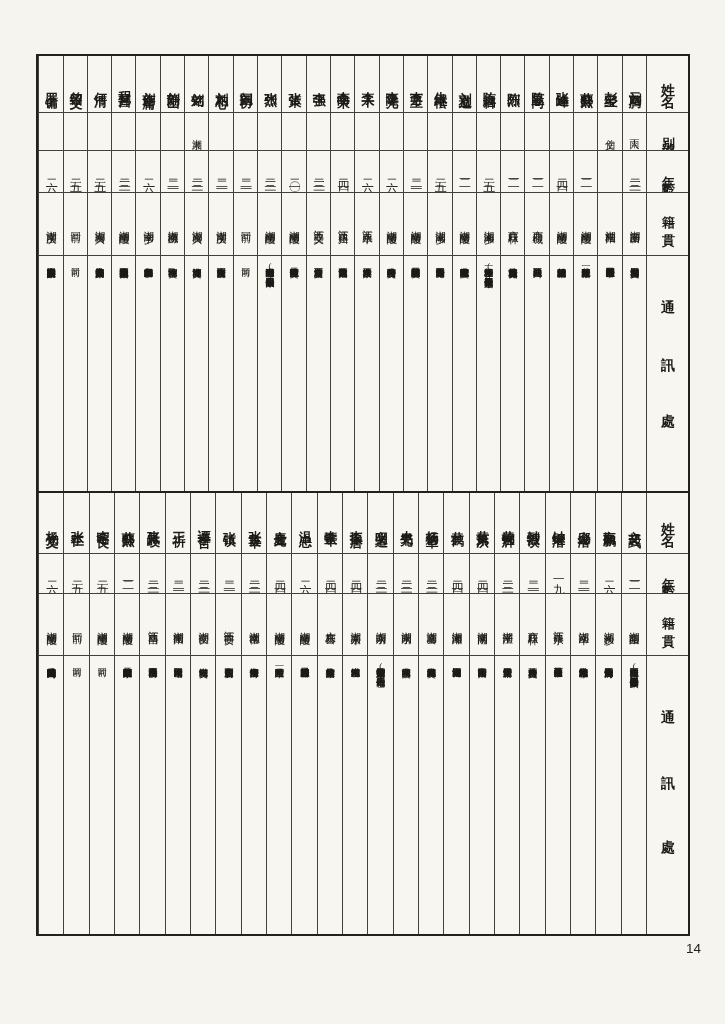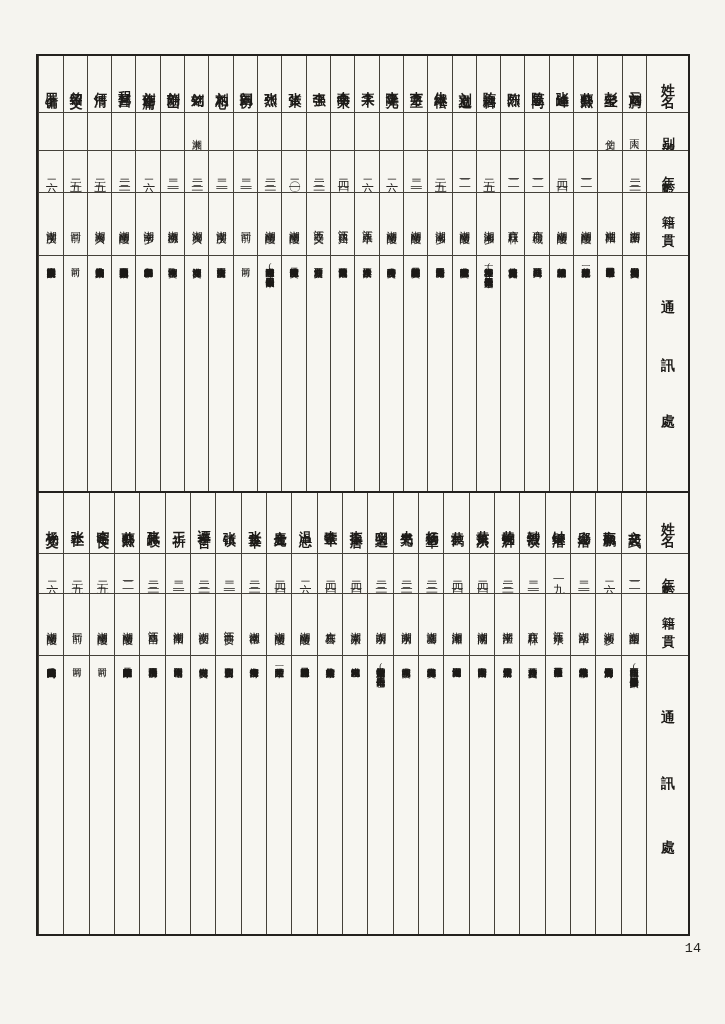--- a/index.html
+++ b/index.html
@@ -47,21 +47,21 @@
   .head .vtext{font-weight:bold;}
   .h-name{font-size:14px;letter-spacing:12px;}
   .h-alias{font-size:13px;letter-spacing:5px;}
   .h-age{font-size:13px;letter-spacing:6px;}
   .h-native{font-size:13px;letter-spacing:18px;}
   .h-addr{font-size:14px;letter-spacing:58px;height:auto;}
   .b .h-addr{letter-spacing:66px;}
 
   .pageno{
     position:absolute;right:24px;top:941px;font-size:13.5px;color:#262420;
-    font-family:Liberation Mono, monospace;
+    font-family:Liberation Sans, sans-serif;
   }
 </style>
 </head>
 <body>
 
 <div class="page">
   <div class="sheet">
 
     <div class="grid-table" id="top-table">
       <div class="col head">

